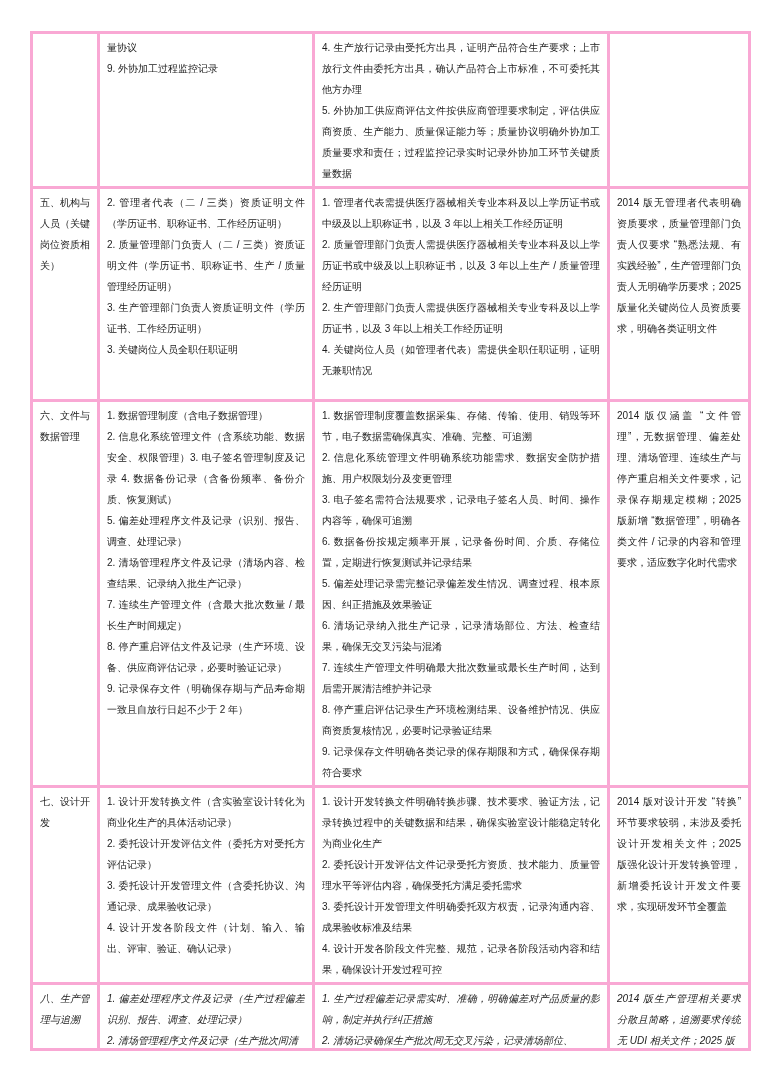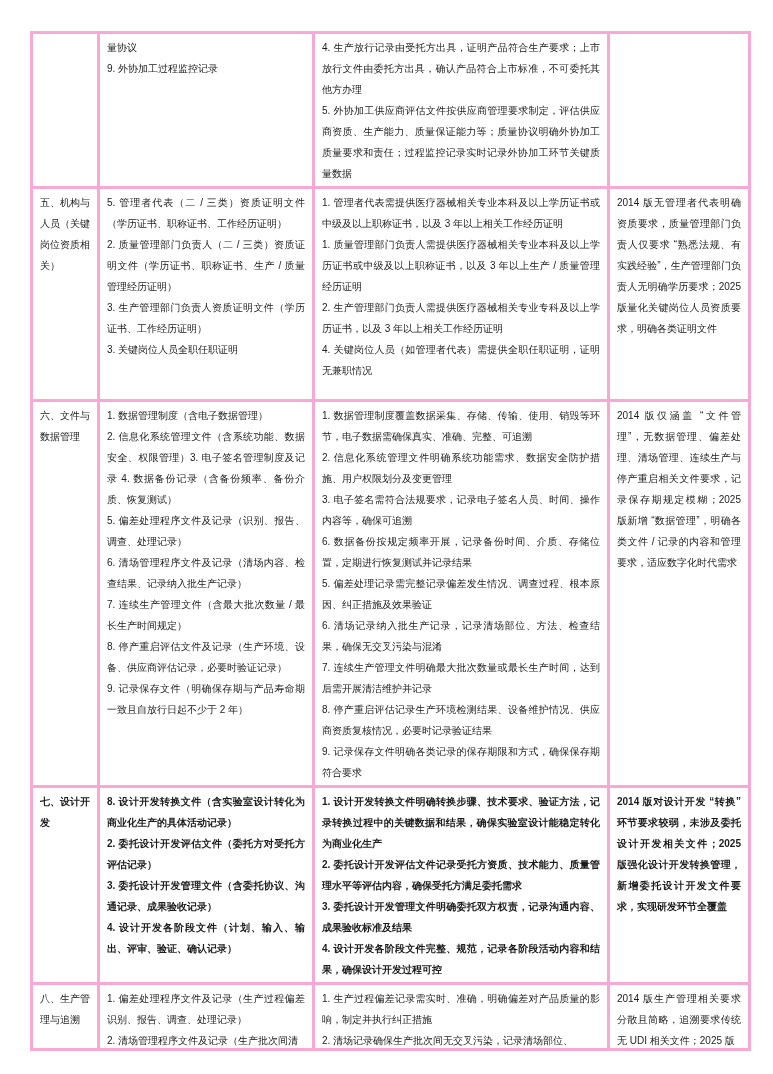--- a/index.html
+++ b/index.html
@@ -46,23 +46,23 @@
     margin: 0;
     text-align: justify;
   }
   td.cat .para,
   td.cmp .para {
     text-align: justify;
   }
   tr.r1 { height: 146px; }
   tr.r2 { height: 213px; }
   tr.r3 { height: 377px; padding-left: 48px; }
-  tr.r4 { height: 188px; font-weight: bold; }
+  tr.r4 { height: 188px; }
   tr.r5 { height: 62px; }
-  tr.r5 td { overflow: hidden; }
+  tr.r5 td { overflow: hidden; font-style: italic; }
   .clip {
     max-height: 58px;
     overflow: hidden;
   }
 </style>
 </head>
 <body>
 
 <div class="page">
   <table class="doc-table">
@@ -85,44 +85,44 @@
           </td>
         <td class="cmp">
             <p class="para"></p>
           </td>
       </tr>
       <tr class="r2">
         <td class="cat">
             <p class="para">五、机构与人员（关键岗位资质相关）</p>
           </td>
         <td>
-            <p class="para">5. 管理者代表（二 / 三类）资质证明文件（学历证书、职称证书、工作经历证明）</p>
+            <p class="para">2. 管理者代表（二 / 三类）资质证明文件（学历证书、职称证书、工作经历证明）</p>
             <p class="para">2. 质量管理部门负责人（二 / 三类）资质证明文件（学历证书、职称证书、生产 / 质量管理经历证明）</p>
             <p class="para">3. 生产管理部门负责人资质证明文件（学历证书、工作经历证明）</p>
             <p class="para">3. 关键岗位人员全职任职证明</p>
           </td>
         <td>
             <p class="para">1. 管理者代表需提供医疗器械相关专业本科及以上学历证书或中级及以上职称证书，以及 3 年以上相关工作经历证明</p>
-            <p class="para">1. 质量管理部门负责人需提供医疗器械相关专业本科及以上学历证书或中级及以上职称证书，以及 3 年以上生产 / 质量管理经历证明</p>
+            <p class="para">2. 质量管理部门负责人需提供医疗器械相关专业本科及以上学历证书或中级及以上职称证书，以及 3 年以上生产 / 质量管理经历证明</p>
             <p class="para">2. 生产管理部门负责人需提供医疗器械相关专业专科及以上学历证书，以及 3 年以上相关工作经历证明</p>
             <p class="para">4. 关键岗位人员（如管理者代表）需提供全职任职证明，证明无兼职情况</p>
           </td>
         <td class="cmp">
             <p class="para">2014 版无管理者代表明确资质要求，质量管理部门负责人仅要求 “熟悉法规、有实践经验”，生产管理部门负责人无明确学历要求；2025 版量化关键岗位人员资质要求，明确各类证明文件</p>
           </td>
       </tr>
       <tr class="r3">
         <td class="cat">
             <p class="para">六、文件与数据管理</p>
           </td>
         <td>
             <p class="para">1. 数据管理制度（含电子数据管理）</p>
             <p class="para">2. 信息化系统管理文件（含系统功能、数据安全、权限管理）3. 电子签名管理制度及记录 4. 数据备份记录（含备份频率、备份介质、恢复测试）</p>
             <p class="para">5. 偏差处理程序文件及记录（识别、报告、调查、处理记录）</p>
-            <p class="para">6. 清场管理程序文件及记录（清场内容、检查结果、记录纳入批生产记录）</p>
+            <p class="para">2. 清场管理程序文件及记录（清场内容、检查结果、记录纳入批生产记录）</p>
             <p class="para">7. 连续生产管理文件（含最大批次数量 / 最长生产时间规定）</p>
             <p class="para">8. 停产重启评估文件及记录（生产环境、设备、供应商评估记录，必要时验证记录）</p>
             <p class="para">9. 记录保存文件（明确保存期与产品寿命期一致且自放行日起不少于 2 年）</p>
           </td>
         <td>
             <p class="para">1. 数据管理制度覆盖数据采集、存储、传输、使用、销毁等环节，电子数据需确保真实、准确、完整、可追溯</p>
             <p class="para">2. 信息化系统管理文件明确系统功能需求、数据安全防护措施、用户权限划分及变更管理</p>
             <p class="para">3. 电子签名需符合法规要求，记录电子签名人员、时间、操作内容等，确保可追溯</p>
             <p class="para">6. 数据备份按规定频率开展，记录备份时间、介质、存储位置，定期进行恢复测试并记录结果</p>
             <p class="para">5. 偏差处理记录需完整记录偏差发生情况、调查过程、根本原因、纠正措施及效果验证</p>
@@ -133,21 +133,21 @@
           </td>
         <td class="cmp">
             <p class="para">2014 版仅涵盖 “文件管理”，无数据管理、偏差处理、清场管理、连续生产与停产重启相关文件要求，记录保存期规定模糊；2025 版新增 “数据管理”，明确各类文件 / 记录的内容和管理要求，适应数字化时代需求</p>
           </td>
       </tr>
       <tr class="r4">
         <td class="cat">
             <p class="para">七、设计开发</p>
           </td>
         <td>
-            <p class="para">8. 设计开发转换文件（含实验室设计转化为商业化生产的具体活动记录）</p>
+            <p class="para">1. 设计开发转换文件（含实验室设计转化为商业化生产的具体活动记录）</p>
             <p class="para">2. 委托设计开发评估文件（委托方对受托方评估记录）</p>
             <p class="para">3. 委托设计开发管理文件（含委托协议、沟通记录、成果验收记录）</p>
             <p class="para">4. 设计开发各阶段文件（计划、输入、输出、评审、验证、确认记录）</p>
           </td>
         <td>
             <p class="para">1. 设计开发转换文件明确转换步骤、技术要求、验证方法，记录转换过程中的关键数据和结果，确保实验室设计能稳定转化为商业化生产</p>
             <p class="para">2. 委托设计开发评估文件记录受托方资质、技术能力、质量管理水平等评估内容，确保受托方满足委托需求</p>
             <p class="para">3. 委托设计开发管理文件明确委托双方权责，记录沟通内容、成果验收标准及结果</p>
             <p class="para">4. 设计开发各阶段文件完整、规范，记录各阶段活动内容和结果，确保设计开发过程可控</p>
           </td>

